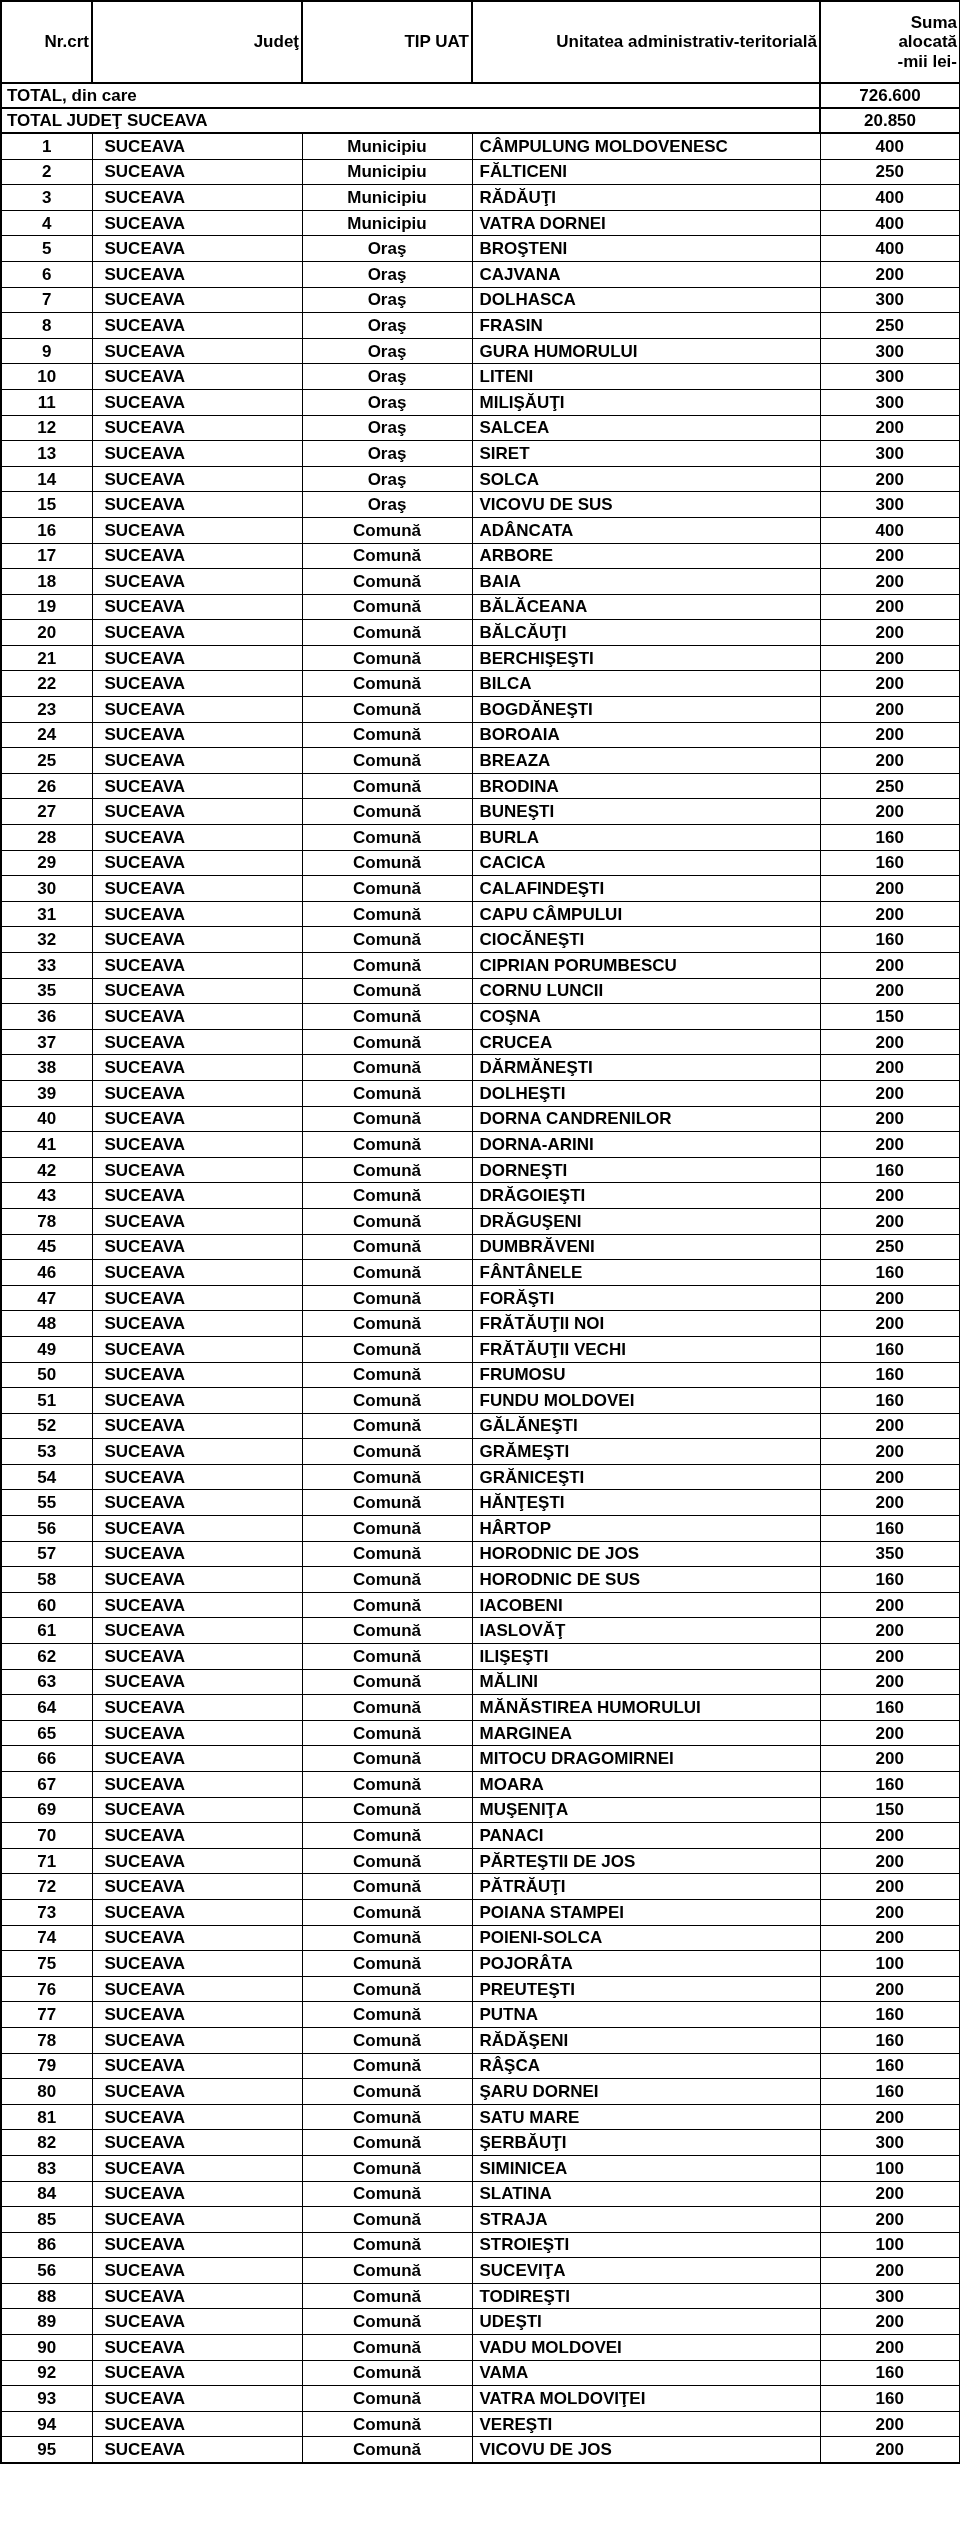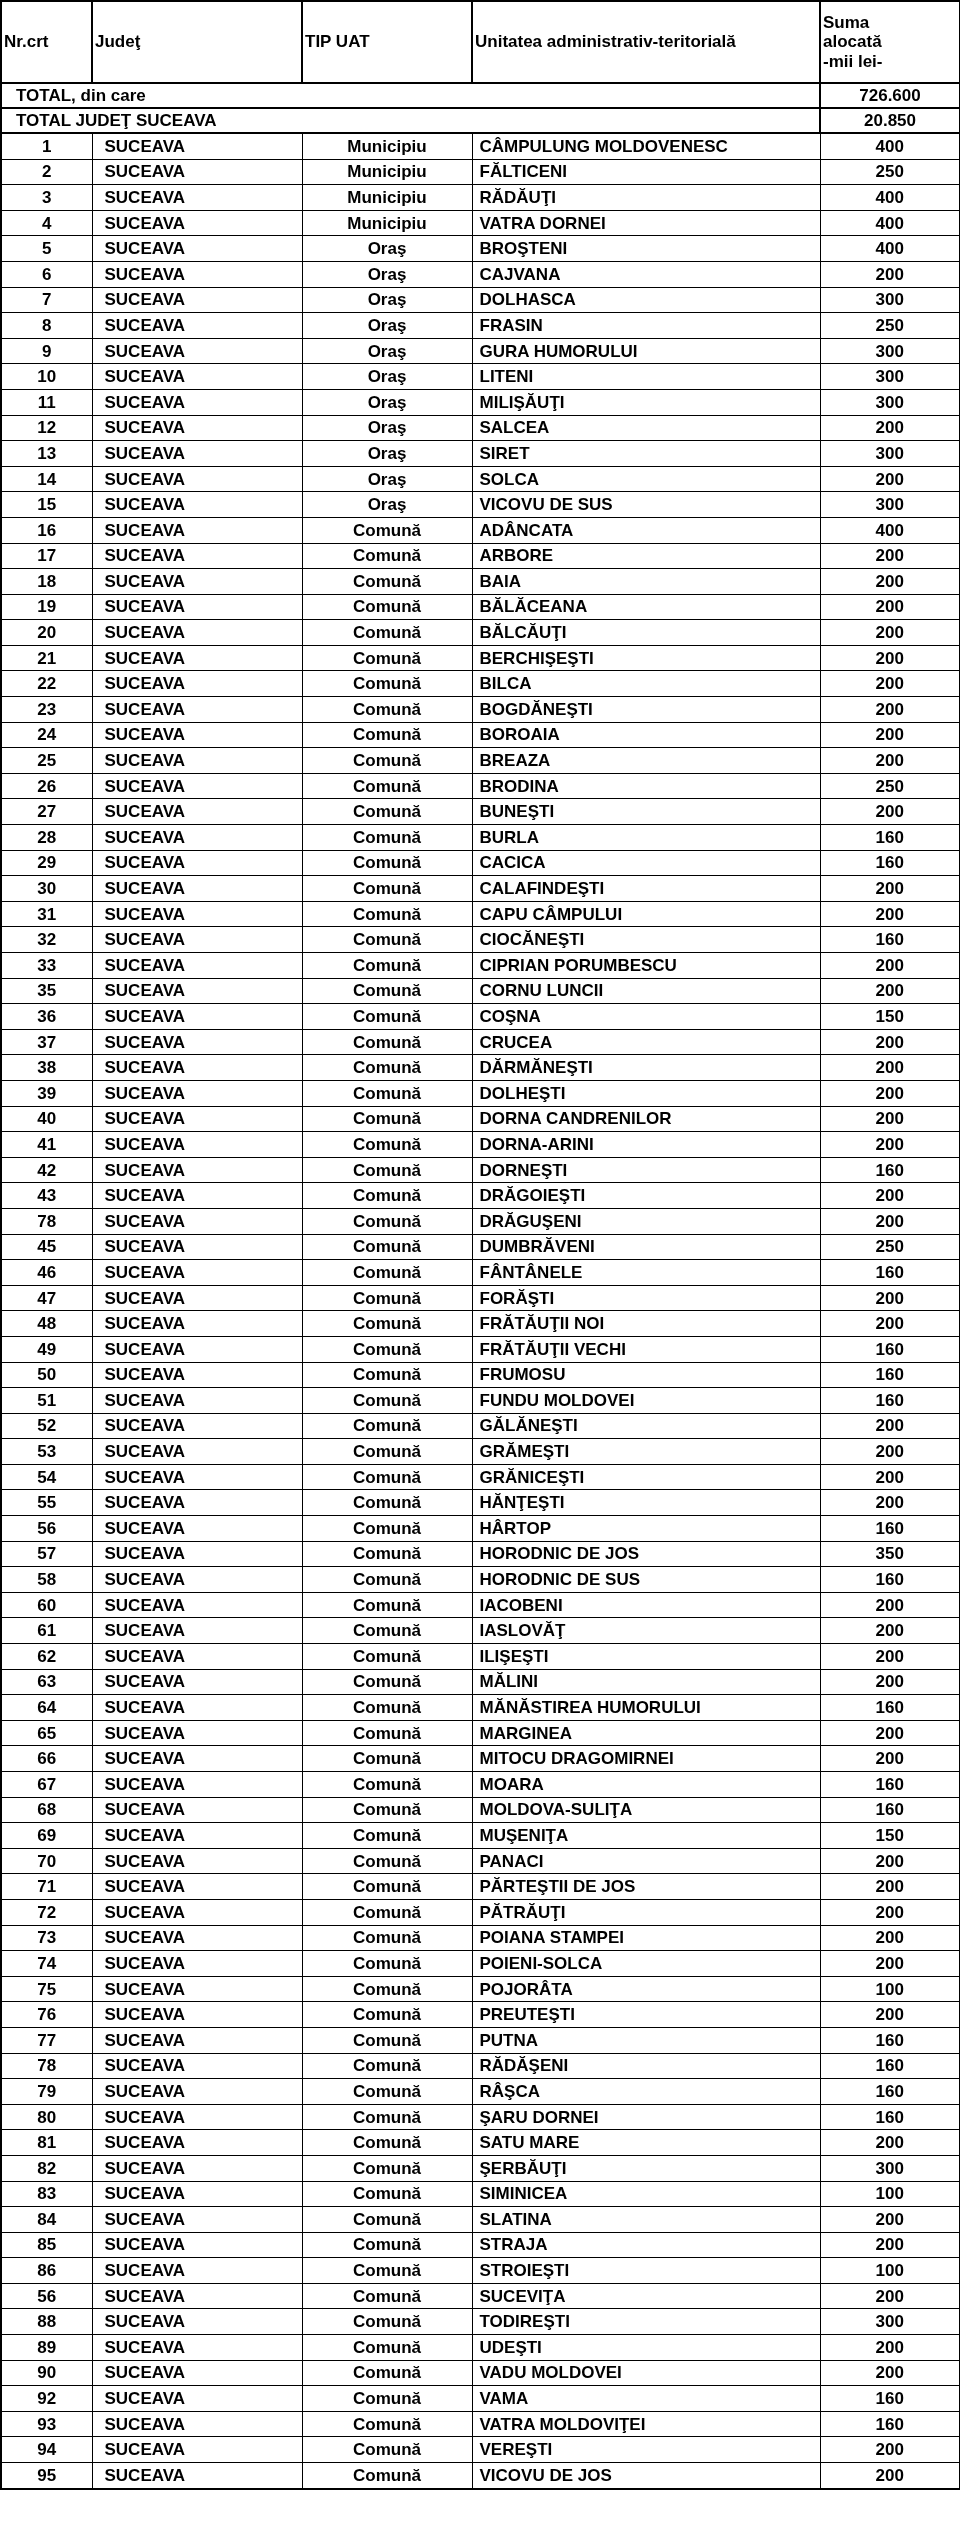--- a/index.html
+++ b/index.html
@@ -28,32 +28,32 @@
   th, td {
     border: 1px solid #000000;
     overflow: hidden;
     vertical-align: middle;
     font-size: 17px;
     line-height: 1.12;
   }
   thead th {
     border-width: 2px;
     height: 80px;
-    text-align: left;
+    text-align: right;
     white-space: pre-line;
     padding: 0 2px;
   }
   tr.total-row td {
     border-width: 2px;
     height: 21px;
     font-size: 17px;
   }
   tr.total-row td.total-label {
     text-align: left;
-    padding-left: 14px;
+    padding-left: 5px;
   }
   tr.data-row td {
     height: 22.6px;
   }
   td.c-nr   { text-align: center; }
   td.c-judet{ text-align: left; padding-left: 12px; }
   td.c-tip  { text-align: center; }
   td.c-uat  { text-align: left; padding-left: 7px; }
   td.c-suma { text-align: center; }
 </style>
@@ -539,27 +539,20 @@
         <td class="c-suma">200</td>
       </tr>
       <tr class="data-row">
         <td class="c-nr">67</td>
         <td class="c-judet">SUCEAVA</td>
         <td class="c-tip">Comună</td>
         <td class="c-uat">MOARA</td>
         <td class="c-suma">160</td>
       </tr>
       <tr class="data-row">
-        <td class="c-nr">68</td>
-        <td class="c-judet">SUCEAVA</td>
-        <td class="c-tip">Comună</td>
-        <td class="c-uat">MOLDOVA-SULIŢA</td>
-        <td class="c-suma">160</td>
-      </tr>
-      <tr class="data-row">
         <td class="c-nr">69</td>
         <td class="c-judet">SUCEAVA</td>
         <td class="c-tip">Comună</td>
         <td class="c-uat">MUŞENIŢA</td>
         <td class="c-suma">150</td>
       </tr>
       <tr class="data-row">
         <td class="c-nr">70</td>
         <td class="c-judet">SUCEAVA</td>
         <td class="c-tip">Comună</td>

